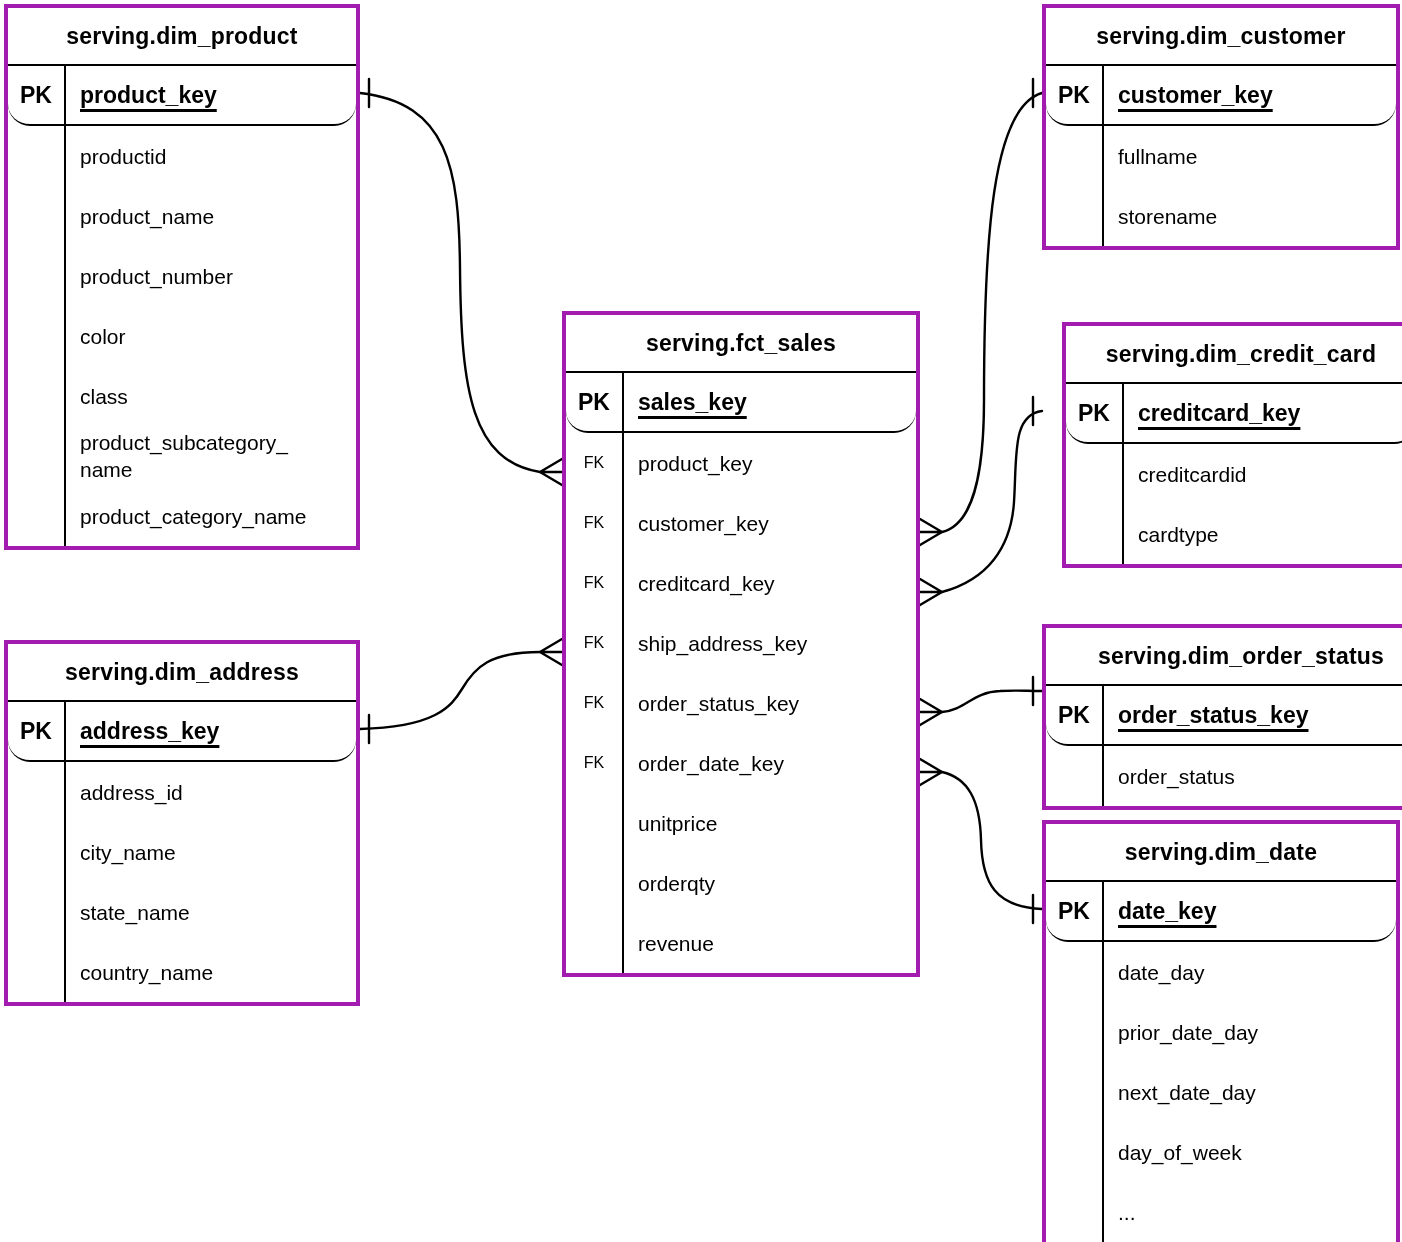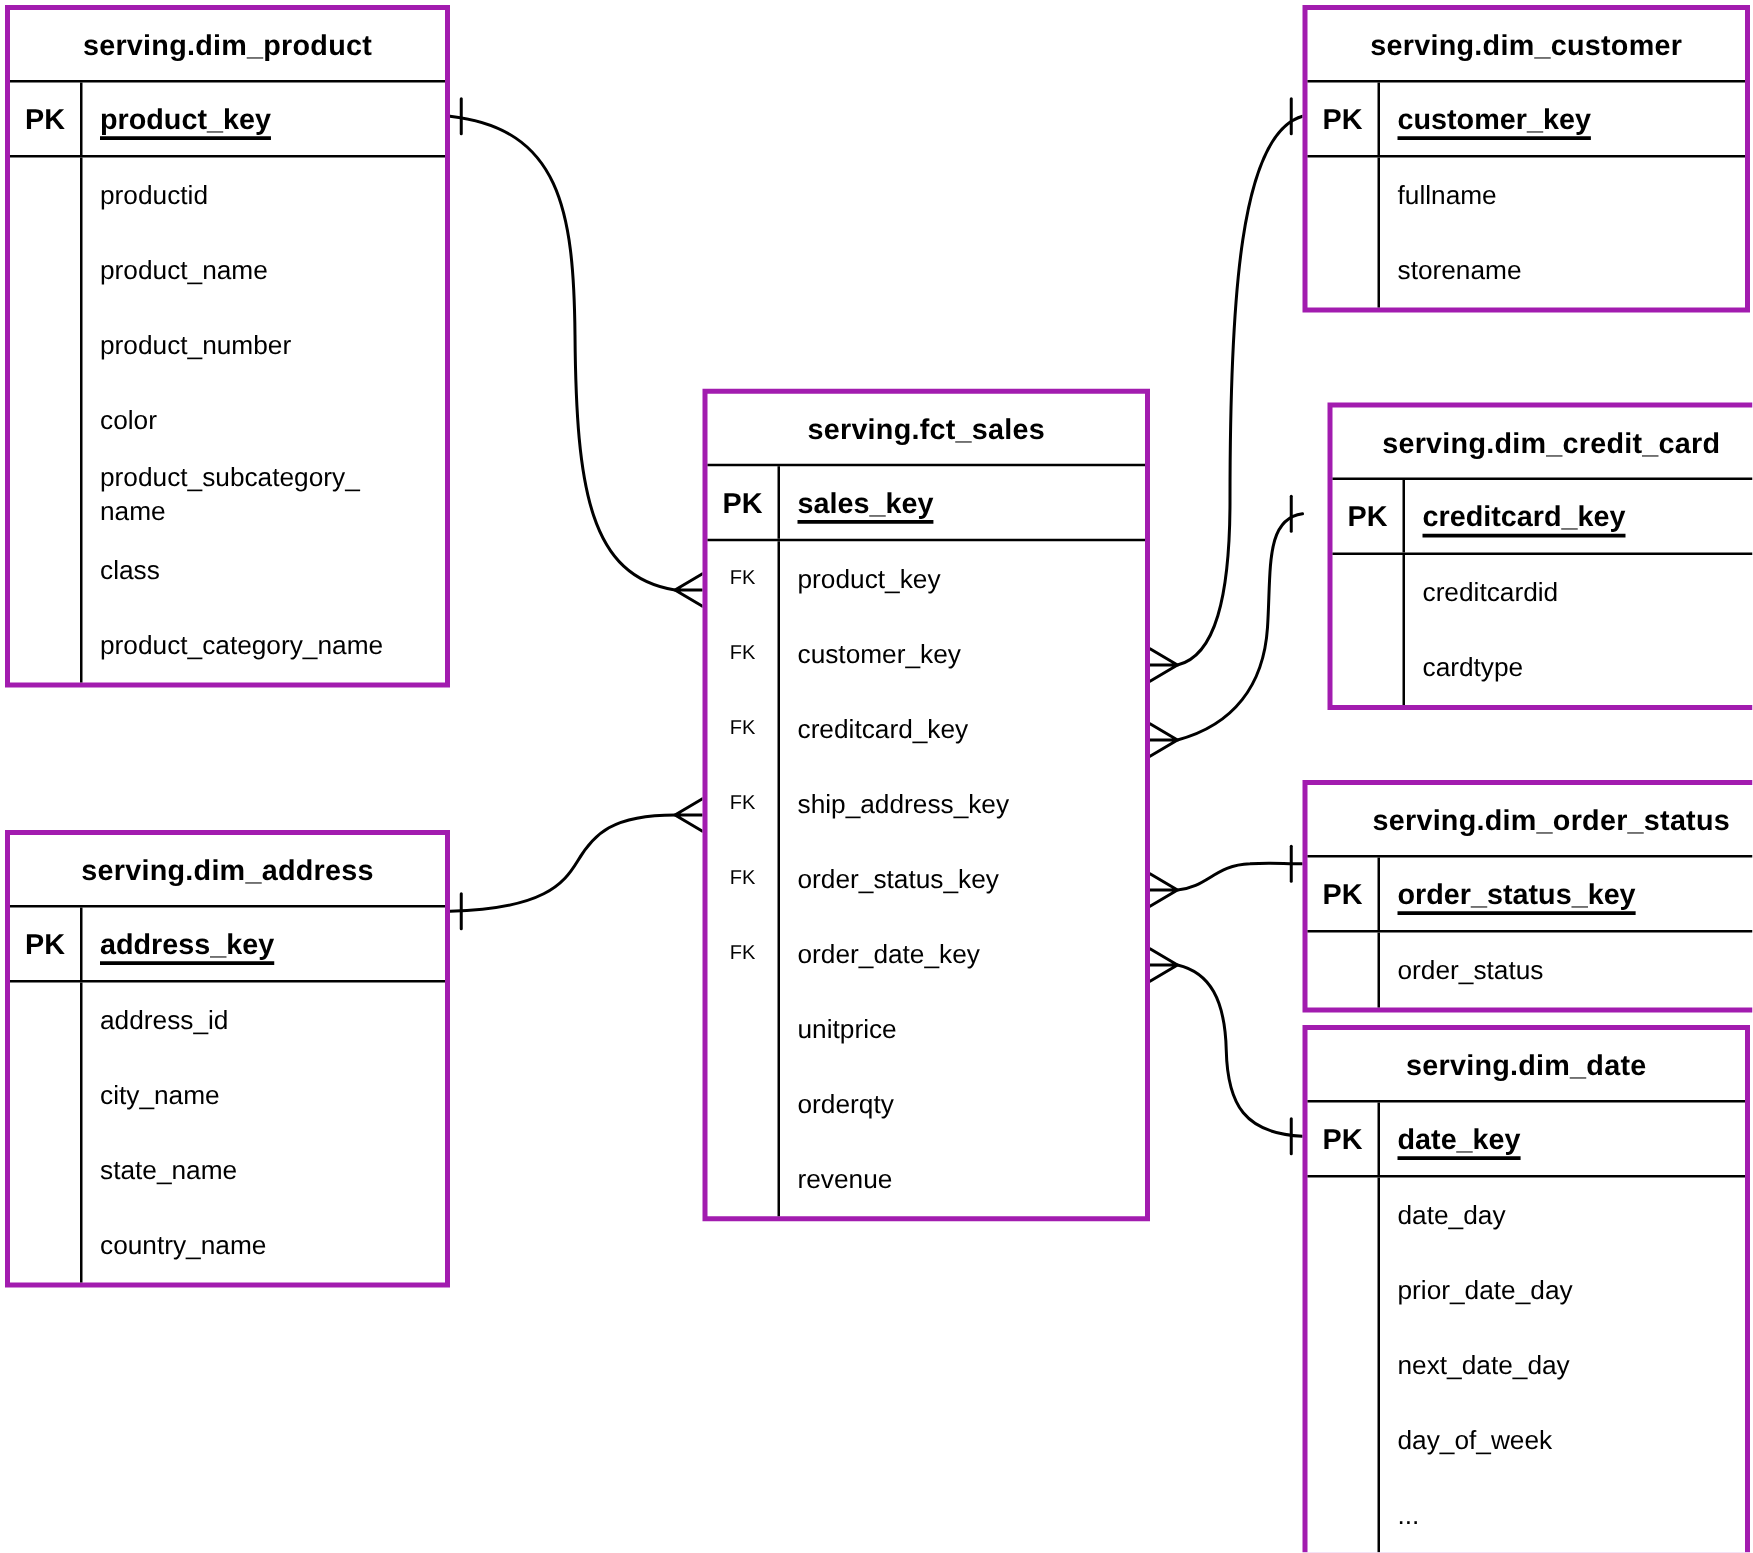--- a/index.html
+++ b/index.html
@@ -30,20 +30,21 @@
     align-items: center;
     justify-content: center;
     font-weight: bold;
     font-size: 23px;
     letter-spacing: 0.2px;
   }
   .t-keyrow {
     display: flex;
     height: 58px;
     border-bottom: 2px solid #000000;
+    border-radius: 22px;
   }
   .t-keyrow .gutter {
     flex: 0 0 56px;
     border-right: 2px solid #000000;
     display: flex;
     align-items: center;
     justify-content: center;
     font-weight: bold;
     font-size: 23px;
   }
@@ -135,29 +136,29 @@
           <div class="gutter-cell"></div>
           <div class="gutter-cell"></div>
           <div class="gutter-cell"></div>
           <div class="gutter-cell"></div>
         </div>
       <div class="rows">
           <div class="frow">productid</div>
           <div class="frow">product_name</div>
           <div class="frow">product_number</div>
           <div class="frow">color</div>
+          <div class="frow">class</div>
           <div class="frow">product_subcategory_
 name</div>
-          <div class="frow">class</div>
           <div class="frow">product_category_name</div>
         </div>
     </div>
   </div>
 
-  <div class="entity" style="left: 4px; top: 640px; width: 356px; margin-top: 24px;">
+  <div class="entity" style="left: 4px; top: 640px; width: 356px;">
     <div class="t-header">serving.dim_address</div>
     <div class="t-keyrow">
       <div class="gutter">PK</div>
       <div class="pkfield">address_key</div>
     </div>
     <div class="t-body">
       <div class="gutter-col">
           <div class="gutter-cell"></div>
           <div class="gutter-cell"></div>
           <div class="gutter-cell"></div>

